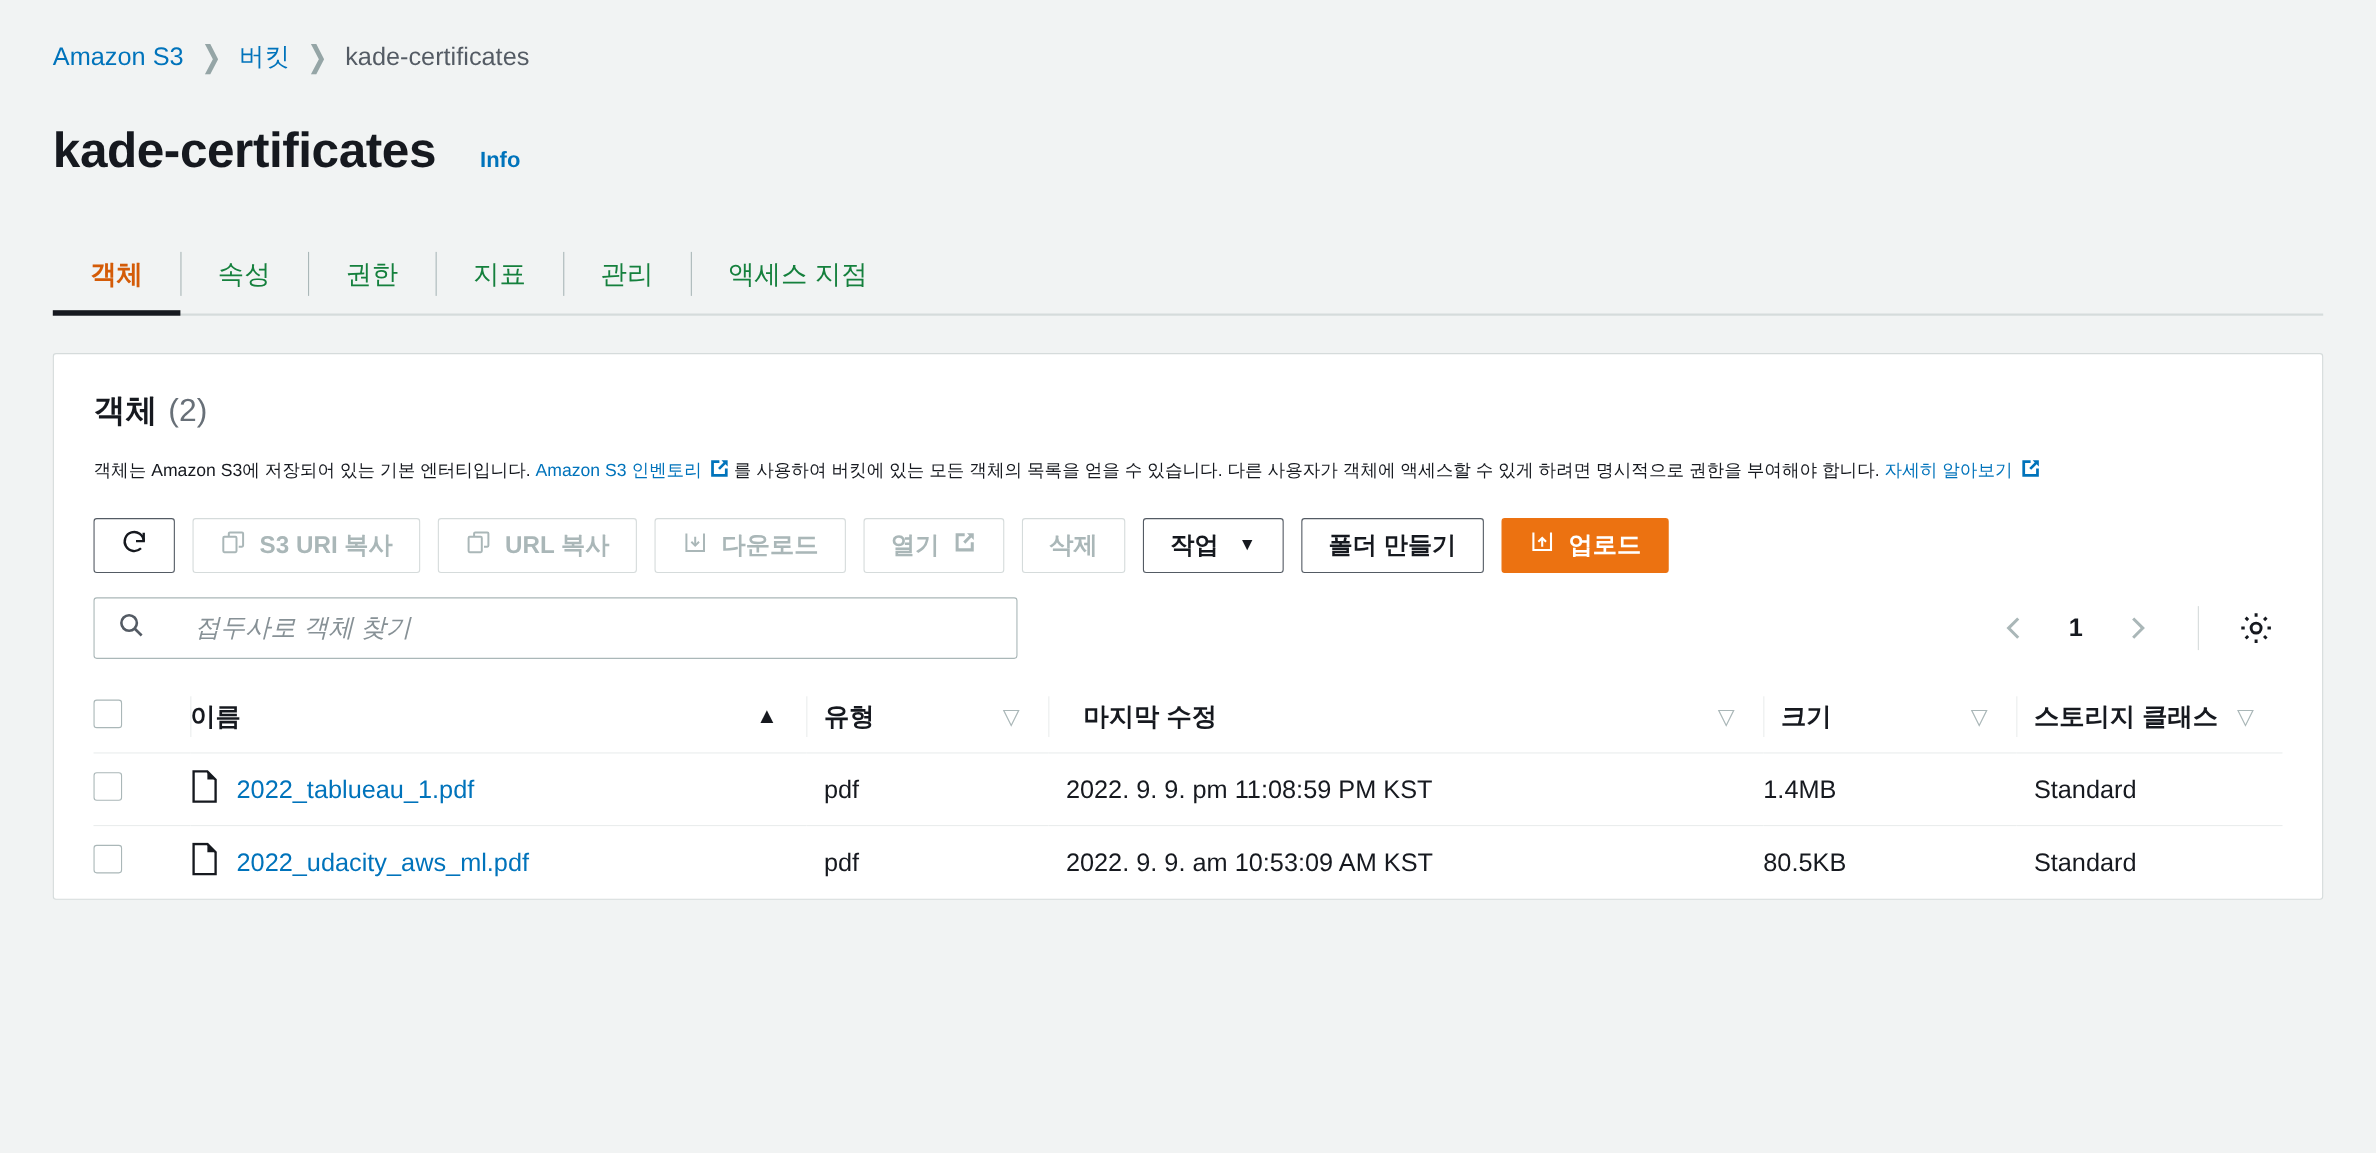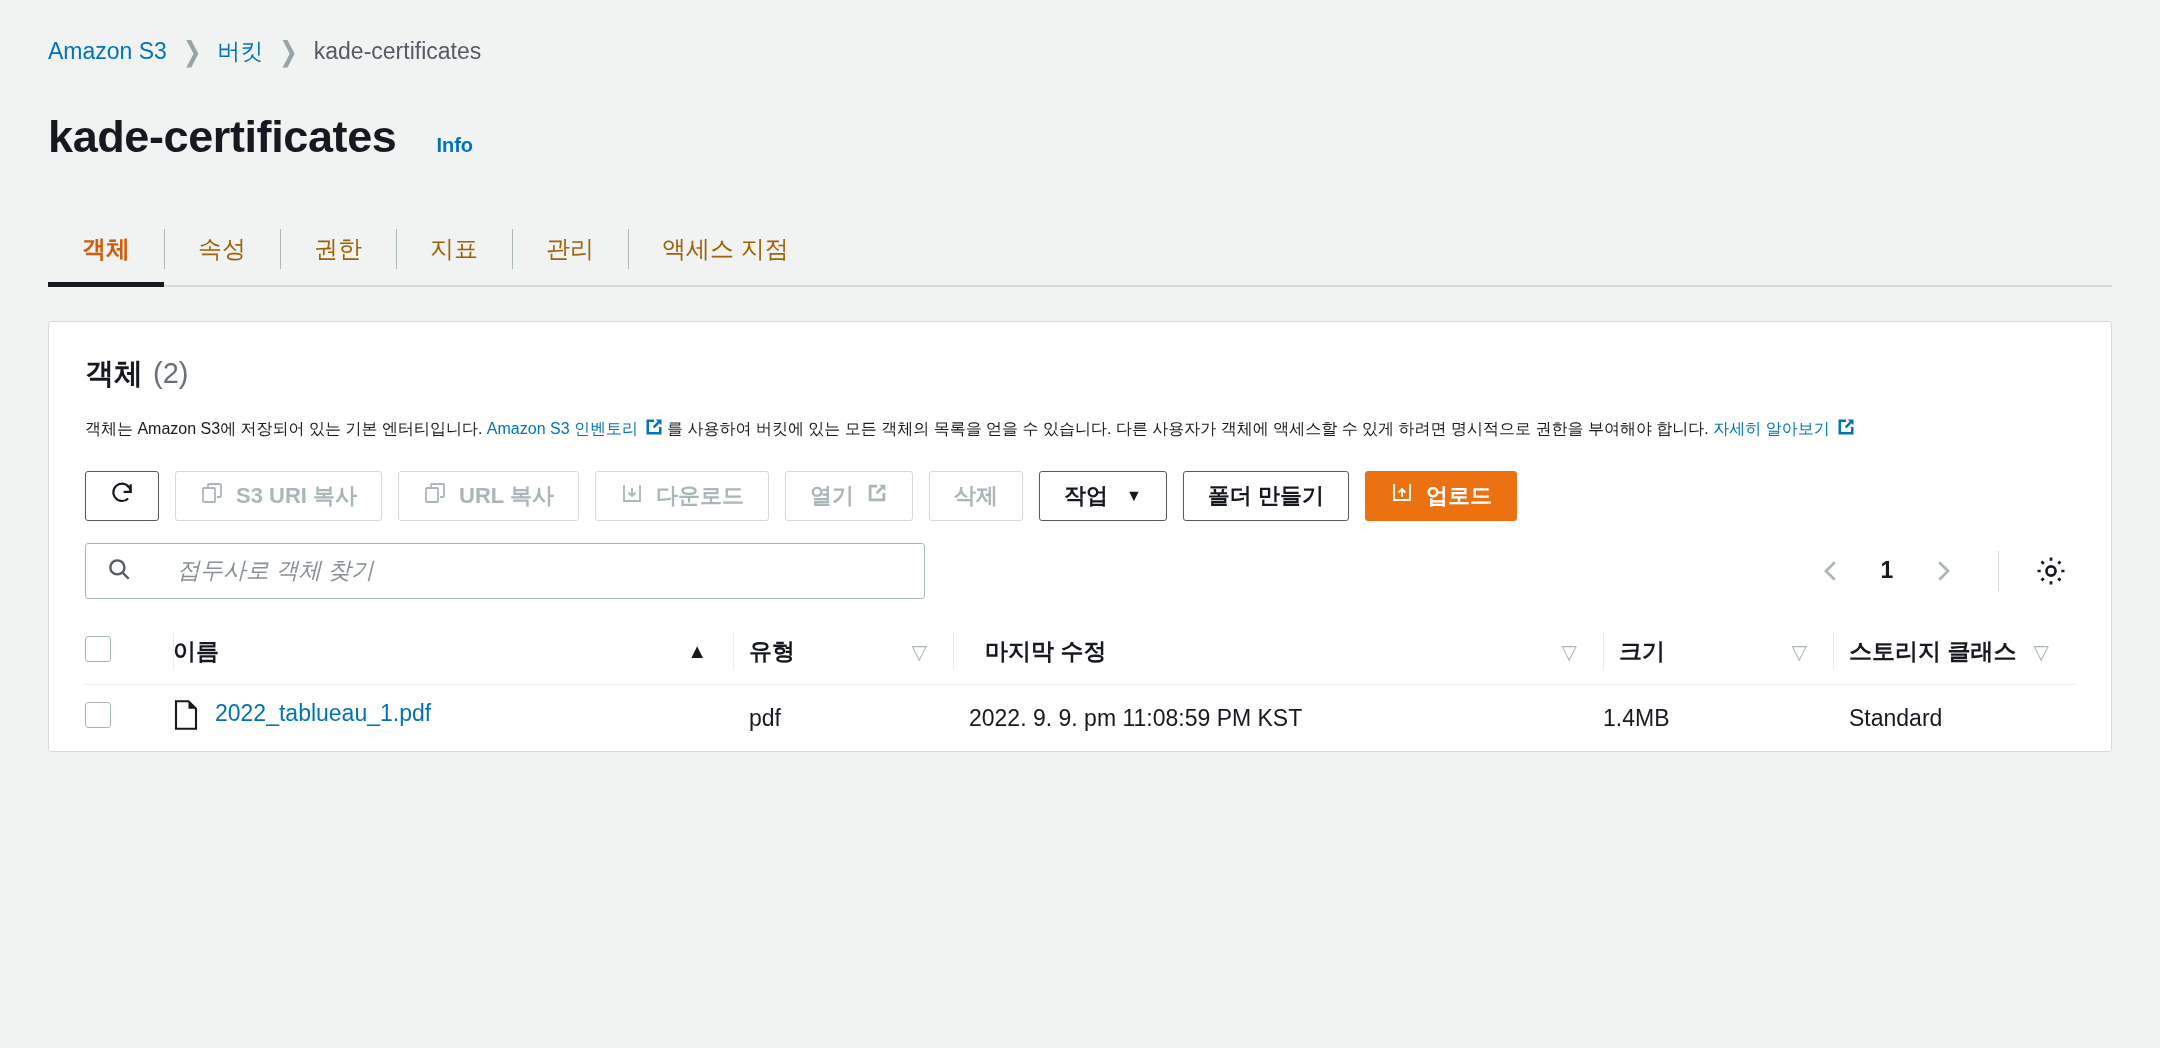--- a/index.html
+++ b/index.html
@@ -42,21 +42,21 @@
 
   
   .tabs {
     display: flex; align-items: stretch;
     margin: 52px 48px 0 48px;
     border-bottom: 2px solid #d5dbdb;
     position: relative;
   }
   .tab {
     padding: 18px 34px 20px 34px;
-    font-size: 24px; color: #a16207; cursor: pointer;
+    font-size: 24px; color: #15803d; cursor: pointer;
     position: relative; white-space: nowrap;
   }
   .tab + .tab::before {
     content: ""; position: absolute; left: 0; top: 14px; bottom: 16px;
     width: 1px; background: #aab7b8;
   }
   .tab.active { color: #d45b07; font-weight: 700; }
   .tab.active::after {
     content: ""; position: absolute; left: 0; right: 0; bottom: -2px;
     height: 5px; background: #16191f;
@@ -161,21 +161,21 @@
 
   .th-inner { display: flex; align-items: center; }
   .th-inner.right-sort { justify-content: space-between; padding-right: 26px; }
   .th-sep { position: absolute; left: 0; top: 14px; bottom: 14px; width: 1px; background: #eaeded; }
   .sort-asc { color: #16191f; font-size: 20px; }
   .sort-none { color: #aab7b8; font-size: 20px; }
 
   table.objects tbody tr { border-bottom: 1px solid #eaeded; }
   table.objects tbody tr:last-child { border-bottom: none; }
   table.objects tbody td { height: 66px; }
-  .cell-name { display: flex; gap: 16px; }
+  .cell-name { display: flex; align-items: center; gap: 16px; }
   .file-link { color: #0073bb; text-decoration: none; cursor: pointer; }
   .size-cell { text-align: right; padding-right: 34px; }
 
   .cb {
     width: 26px; height: 26px; border: 1px solid #aab7b8;
     border-radius: 3px; background: #ffffff; cursor: pointer;
     display: inline-block;
   }
 </style>
 </head>
@@ -389,17 +389,37 @@
                 </svg>
               </span>
               <a class="file-link">2022_tablueau_1.pdf</a>
             </div>
           </td>
           <td class="col-type" style="padding-left:16px;">pdf</td>
           <td class="col-mod" style="padding-left:16px;">2022. 9. 9. pm 11:08:59 PM KST</td>
           <td class="col-size size-cell">1.4MB</td>
           <td class="col-class" style="padding-left:16px;">Standard</td>
         </tr>
+        <tr>
+          <td class="col-check">
+            <span class="cb"></span>
+          </td>
+          <td class="col-name">
+            <div class="cell-name">
+              <span>
+                <svg width="26" height="30" viewBox="0 0 20 24">
+                  <path d="M2 1h10l6 6v16H2V1z" fill="#ffffff" stroke="#16191f" stroke-width="1.7"></path>
+                  <path d="M12 1v6h6" fill="#16191f"></path>
+                </svg>
+              </span>
+              <a class="file-link">2022_udacity_aws_ml.pdf</a>
+            </div>
+          </td>
+          <td class="col-type" style="padding-left:16px;">pdf</td>
+          <td class="col-mod" style="padding-left:16px;">2022. 9. 9. am 10:53:09 AM KST</td>
+          <td class="col-size size-cell">80.5KB</td>
+          <td class="col-class" style="padding-left:16px;">Standard</td>
+        </tr>
       </tbody>
     </table>
 
   </section>
 </div>
 
 </body></html>

